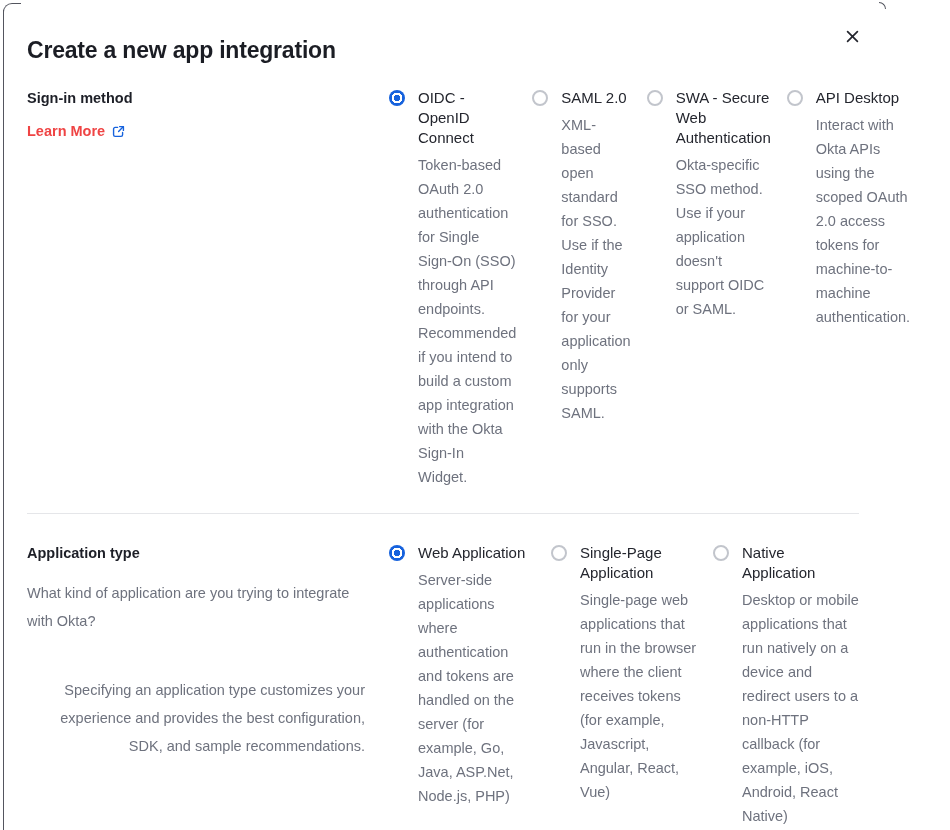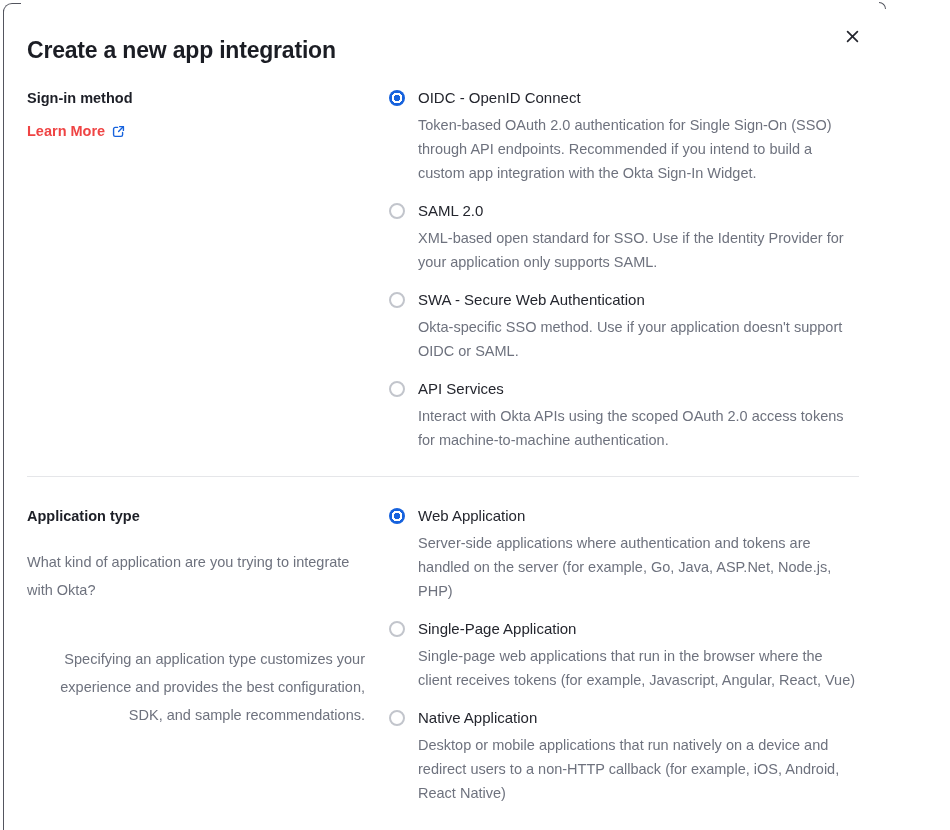--- a/index.html
+++ b/index.html
@@ -29,24 +29,24 @@
   .section { display:grid; grid-template-columns:338px 1fr; column-gap:24px; }
   .section-1 { margin-top:24px; }
   .section-2 { margin-top:29px; }
 
   .col-label { font-size:14.5px; font-weight:700; color:#1d1f27; padding-top:2px; }
 
   .learn-more { display:inline-flex; align-items:center; gap:7px; margin-top:17px;
                 font-size:14.5px; font-weight:700; color:#ef4444;
                 text-decoration:none; cursor:pointer; }
 
-  .col-paragraph { font-size:14.5px; color:#6e727e; line-height:28px; margin-top:24px; }
+  .col-paragraph { font-size:14.5px; color:#6e727e; line-height:28px; margin-top:18px; }
   .col-paragraph + .col-paragraph { margin-top:41px;text-align:right; }
 
-  .options { display:flex; flex-direction:column; gap:16px; }
+  .options { display:flex; flex-direction:row; gap:16px; }
 
   .option { display:flex; gap:13px; }
   .radio { flex:0 0 16px; width:16px; height:16px; margin-top:2px;
            border-radius:50%; border:2px solid #c2c5cc; background:#fff; cursor:pointer; }
   .radio.selected { border:none;
            background:radial-gradient(circle, #1662dd 0 3px, #ffffff 3px 5.2px, #1662dd 5.2px); }
 
   .option-texts { max-width:508px; }
   .option-label { font-size:15px; font-weight:500; color:#24262e; line-height:20px; cursor:pointer; }
   .option-desc  { font-size:14.5px; color:#6e727e; line-height:24px; margin-top:5px; }
@@ -113,21 +113,21 @@
         <div class="option">
           <span class="radio"></span>
           <div class="option-texts">
             <div class="option-label">SWA - Secure Web Authentication</div>
             <div class="option-desc">Okta-specific SSO method. Use if your application doesn't support OIDC or SAML.</div>
           </div>
         </div>
         <div class="option">
           <span class="radio"></span>
           <div class="option-texts">
-            <div class="option-label">API Services</div>
+            <div class="option-label">API Desktop</div>
             <div class="option-desc">Interact with Okta APIs using the scoped OAuth 2.0 access tokens for machine-to-machine authentication.</div>
           </div>
         </div>
       </div>
     </div>
 
     <hr class="divider">
 
     <div class="section section-2">
       <div>

